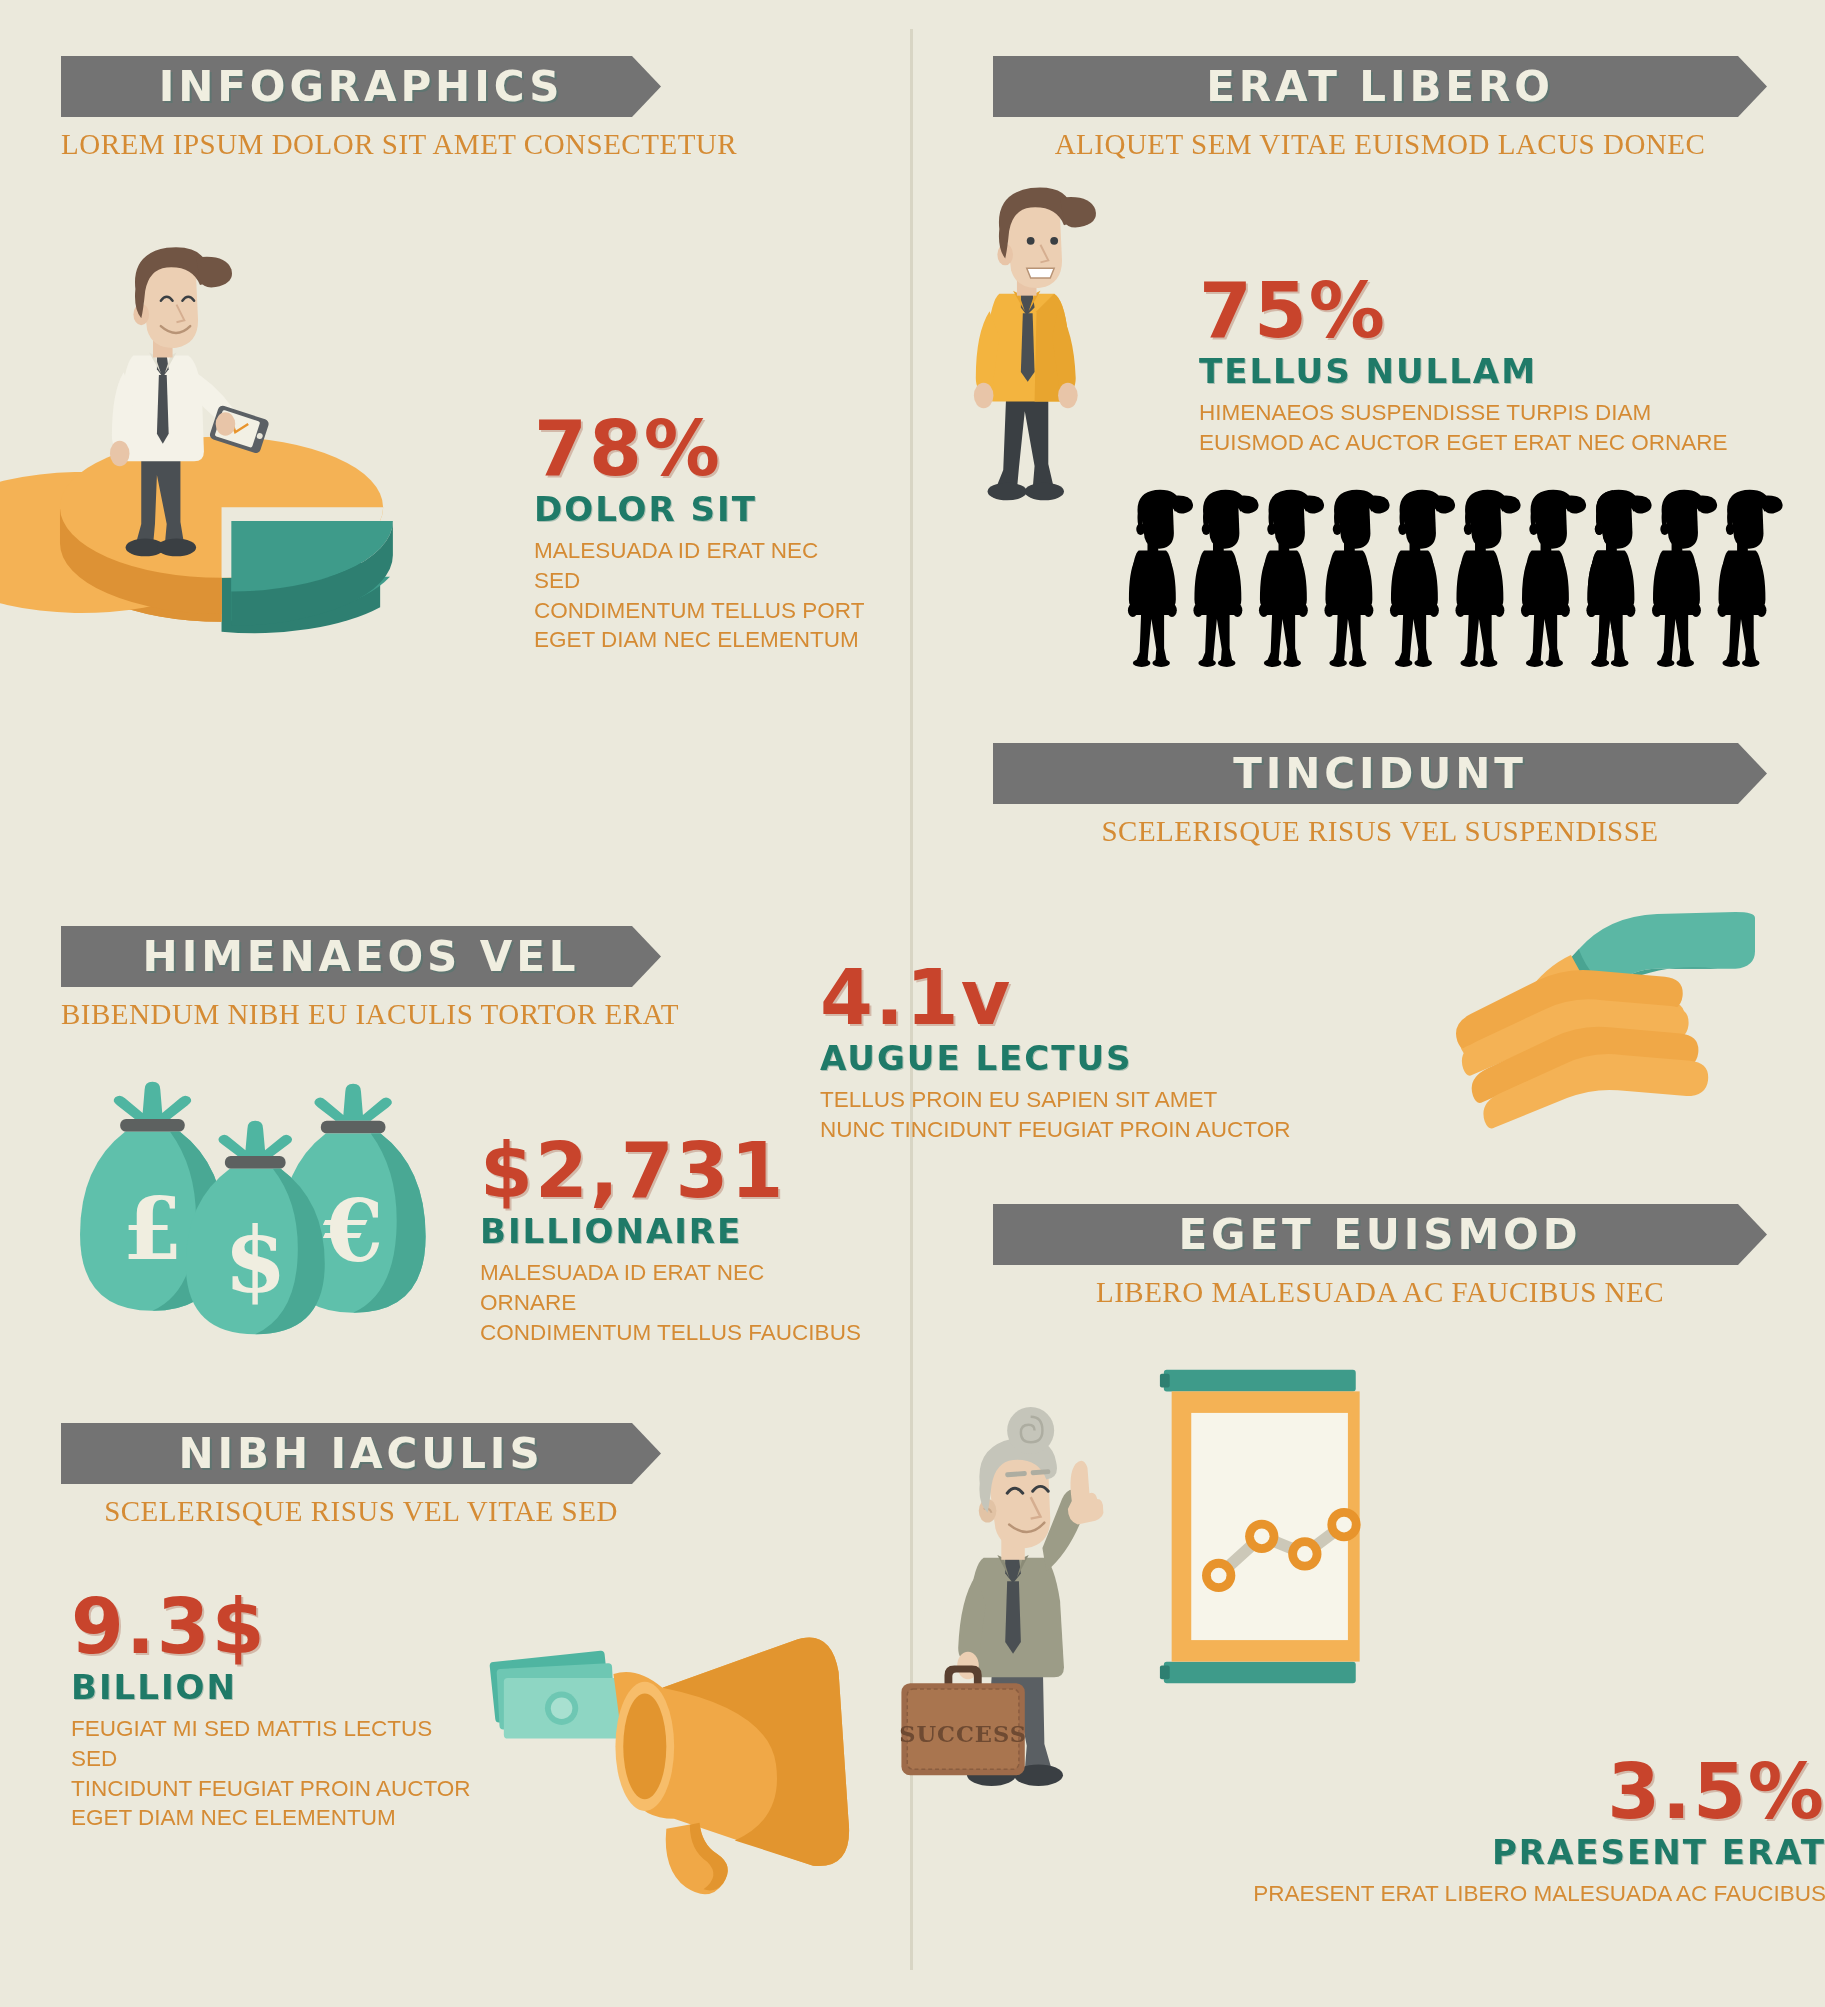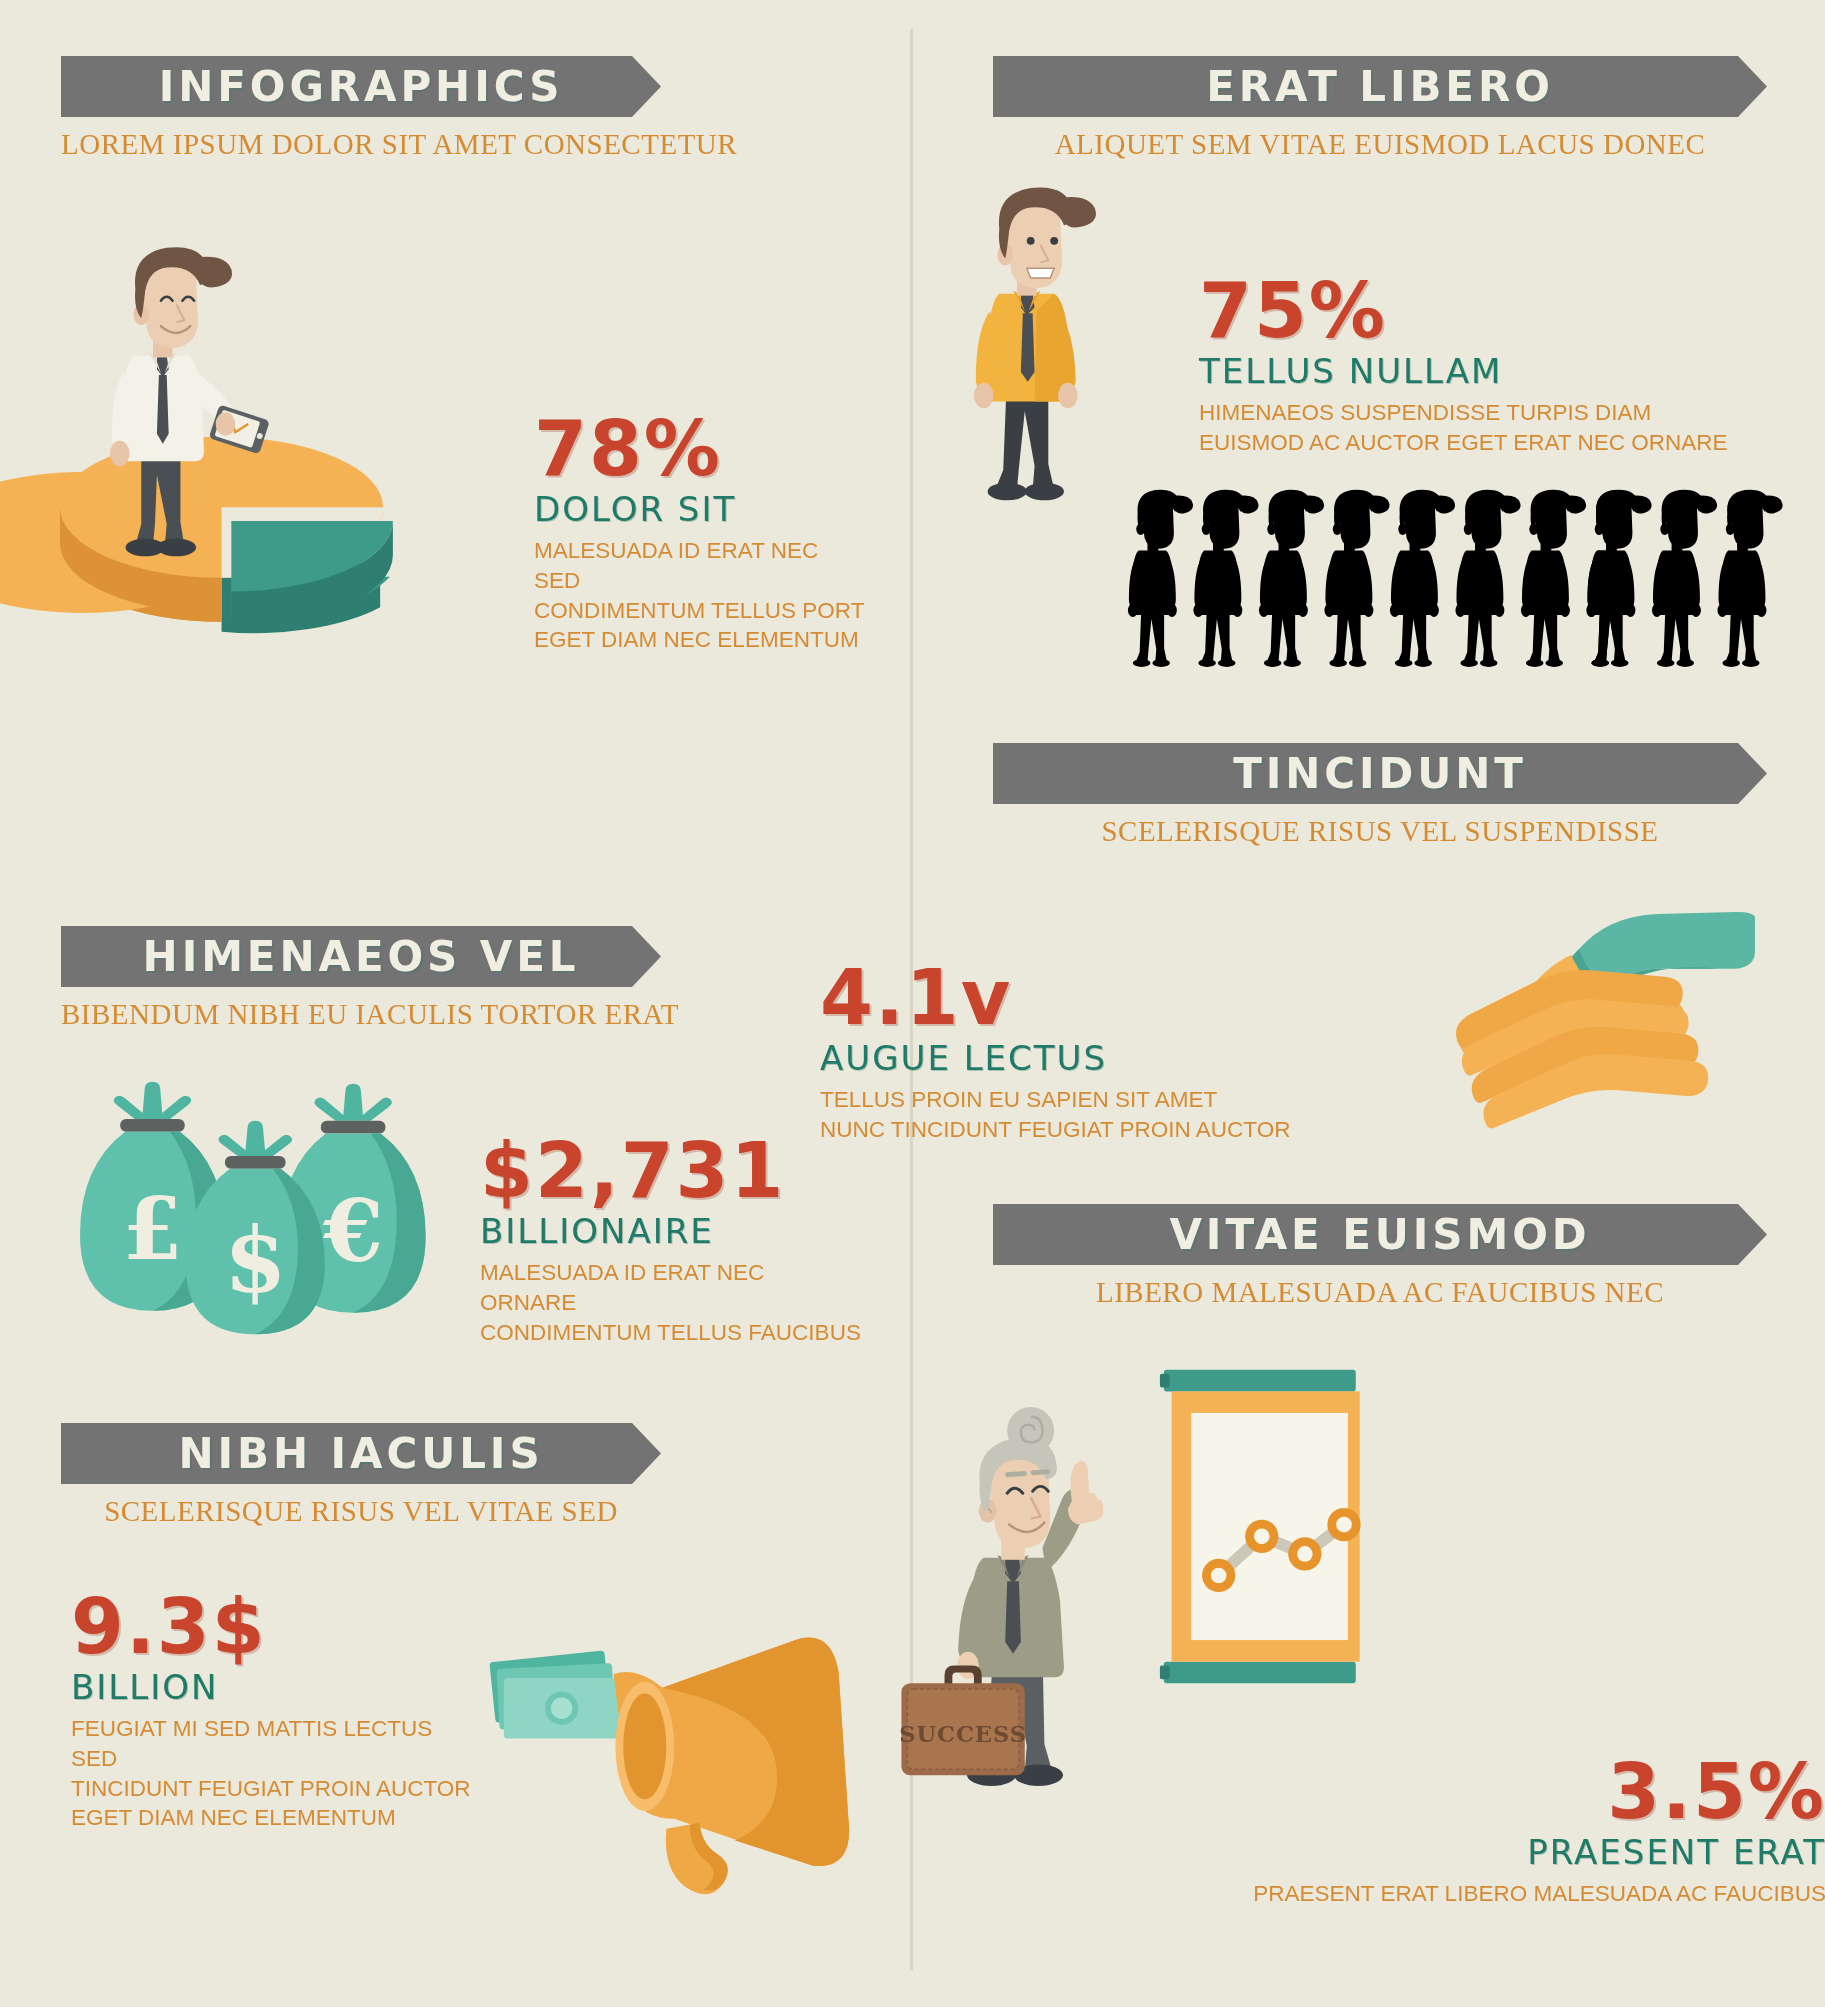--- a/index.html
+++ b/index.html
@@ -71,21 +71,21 @@
     font-family: "DejaVu Sans", sans-serif;
     font-weight: 700;
     font-size: 76px;
     color: #c8442c;
     letter-spacing: 2px;
     line-height: 1.02;
     text-shadow: 2px 2px 0 rgba(150,60,40,0.28);
   }
   .stat-label {
     font-family: "DejaVu Sans", sans-serif;
-    font-weight: 400;
+    font-weight: 700;
     font-size: 34px;
     letter-spacing: 2px;
     color: #1f7a68;
     line-height: 1.15;
     margin-top: 2px;
     text-shadow: 1px 1px 0 rgba(30,100,85,0.3);
   }
   .stat-desc {
     font-family: "Liberation Sans", sans-serif;
     font-size: 22.5px;
@@ -466,21 +466,21 @@
 
         <path d="M134 138 L210 104 Q236 94 262 96 L334 102 Q354 102 356 86 Q358 68 338 66 L268 60 Q236 56 208 70 L140 104 Q120 114 126 132 Q130 142 134 138 Z" fill="#f0a847"></path>
         <path d="M142 166 L216 134 Q242 124 268 126 L340 132 Q360 132 362 116 Q364 98 344 96 L274 90 Q242 86 214 100 L146 132 Q126 142 132 160 Q136 170 142 166 Z" fill="#f4b255"></path>
         <path d="M152 194 L226 162 Q252 152 278 154 L350 160 Q370 160 372 144 Q374 126 354 124 L284 118 Q252 114 224 128 L156 160 Q136 170 142 188 Q146 198 152 194 Z" fill="#f0a847"></path>
         <path d="M164 220 L238 190 Q264 180 290 182 L360 188 Q380 188 382 172 Q384 154 364 152 L294 146 Q262 142 234 156 L168 186 Q148 196 154 214 Q158 224 164 220 Z" fill="#f4b255"></path>
       </svg>
     </div>
 
     <div class="banner-wrap" style="left:80px; top:1204px; width:774px;">
       <div class="ribbon">
-        <span class="ribbon-title">VITAE EUISMOD</span>
+        <span class="ribbon-title">EGET EUISMOD</span>
       </div>
       <div class="ribbon-sub">LIBERO MALESUADA AC FAUCIBUS NEC</div>
     </div>
 
     <div class="fig" style="left:-59px; top:1362px;">
       <svg width="510" height="470" viewBox="0 0 520 480">
 
         <rect x="316" y="8" width="196" height="22" rx="3" fill="#3e9b8a"></rect>
         <rect x="312" y="12" width="10" height="14" rx="2" fill="#2e7f71"></rect>
         <rect x="316" y="306" width="196" height="22" rx="3" fill="#3e9b8a"></rect>

